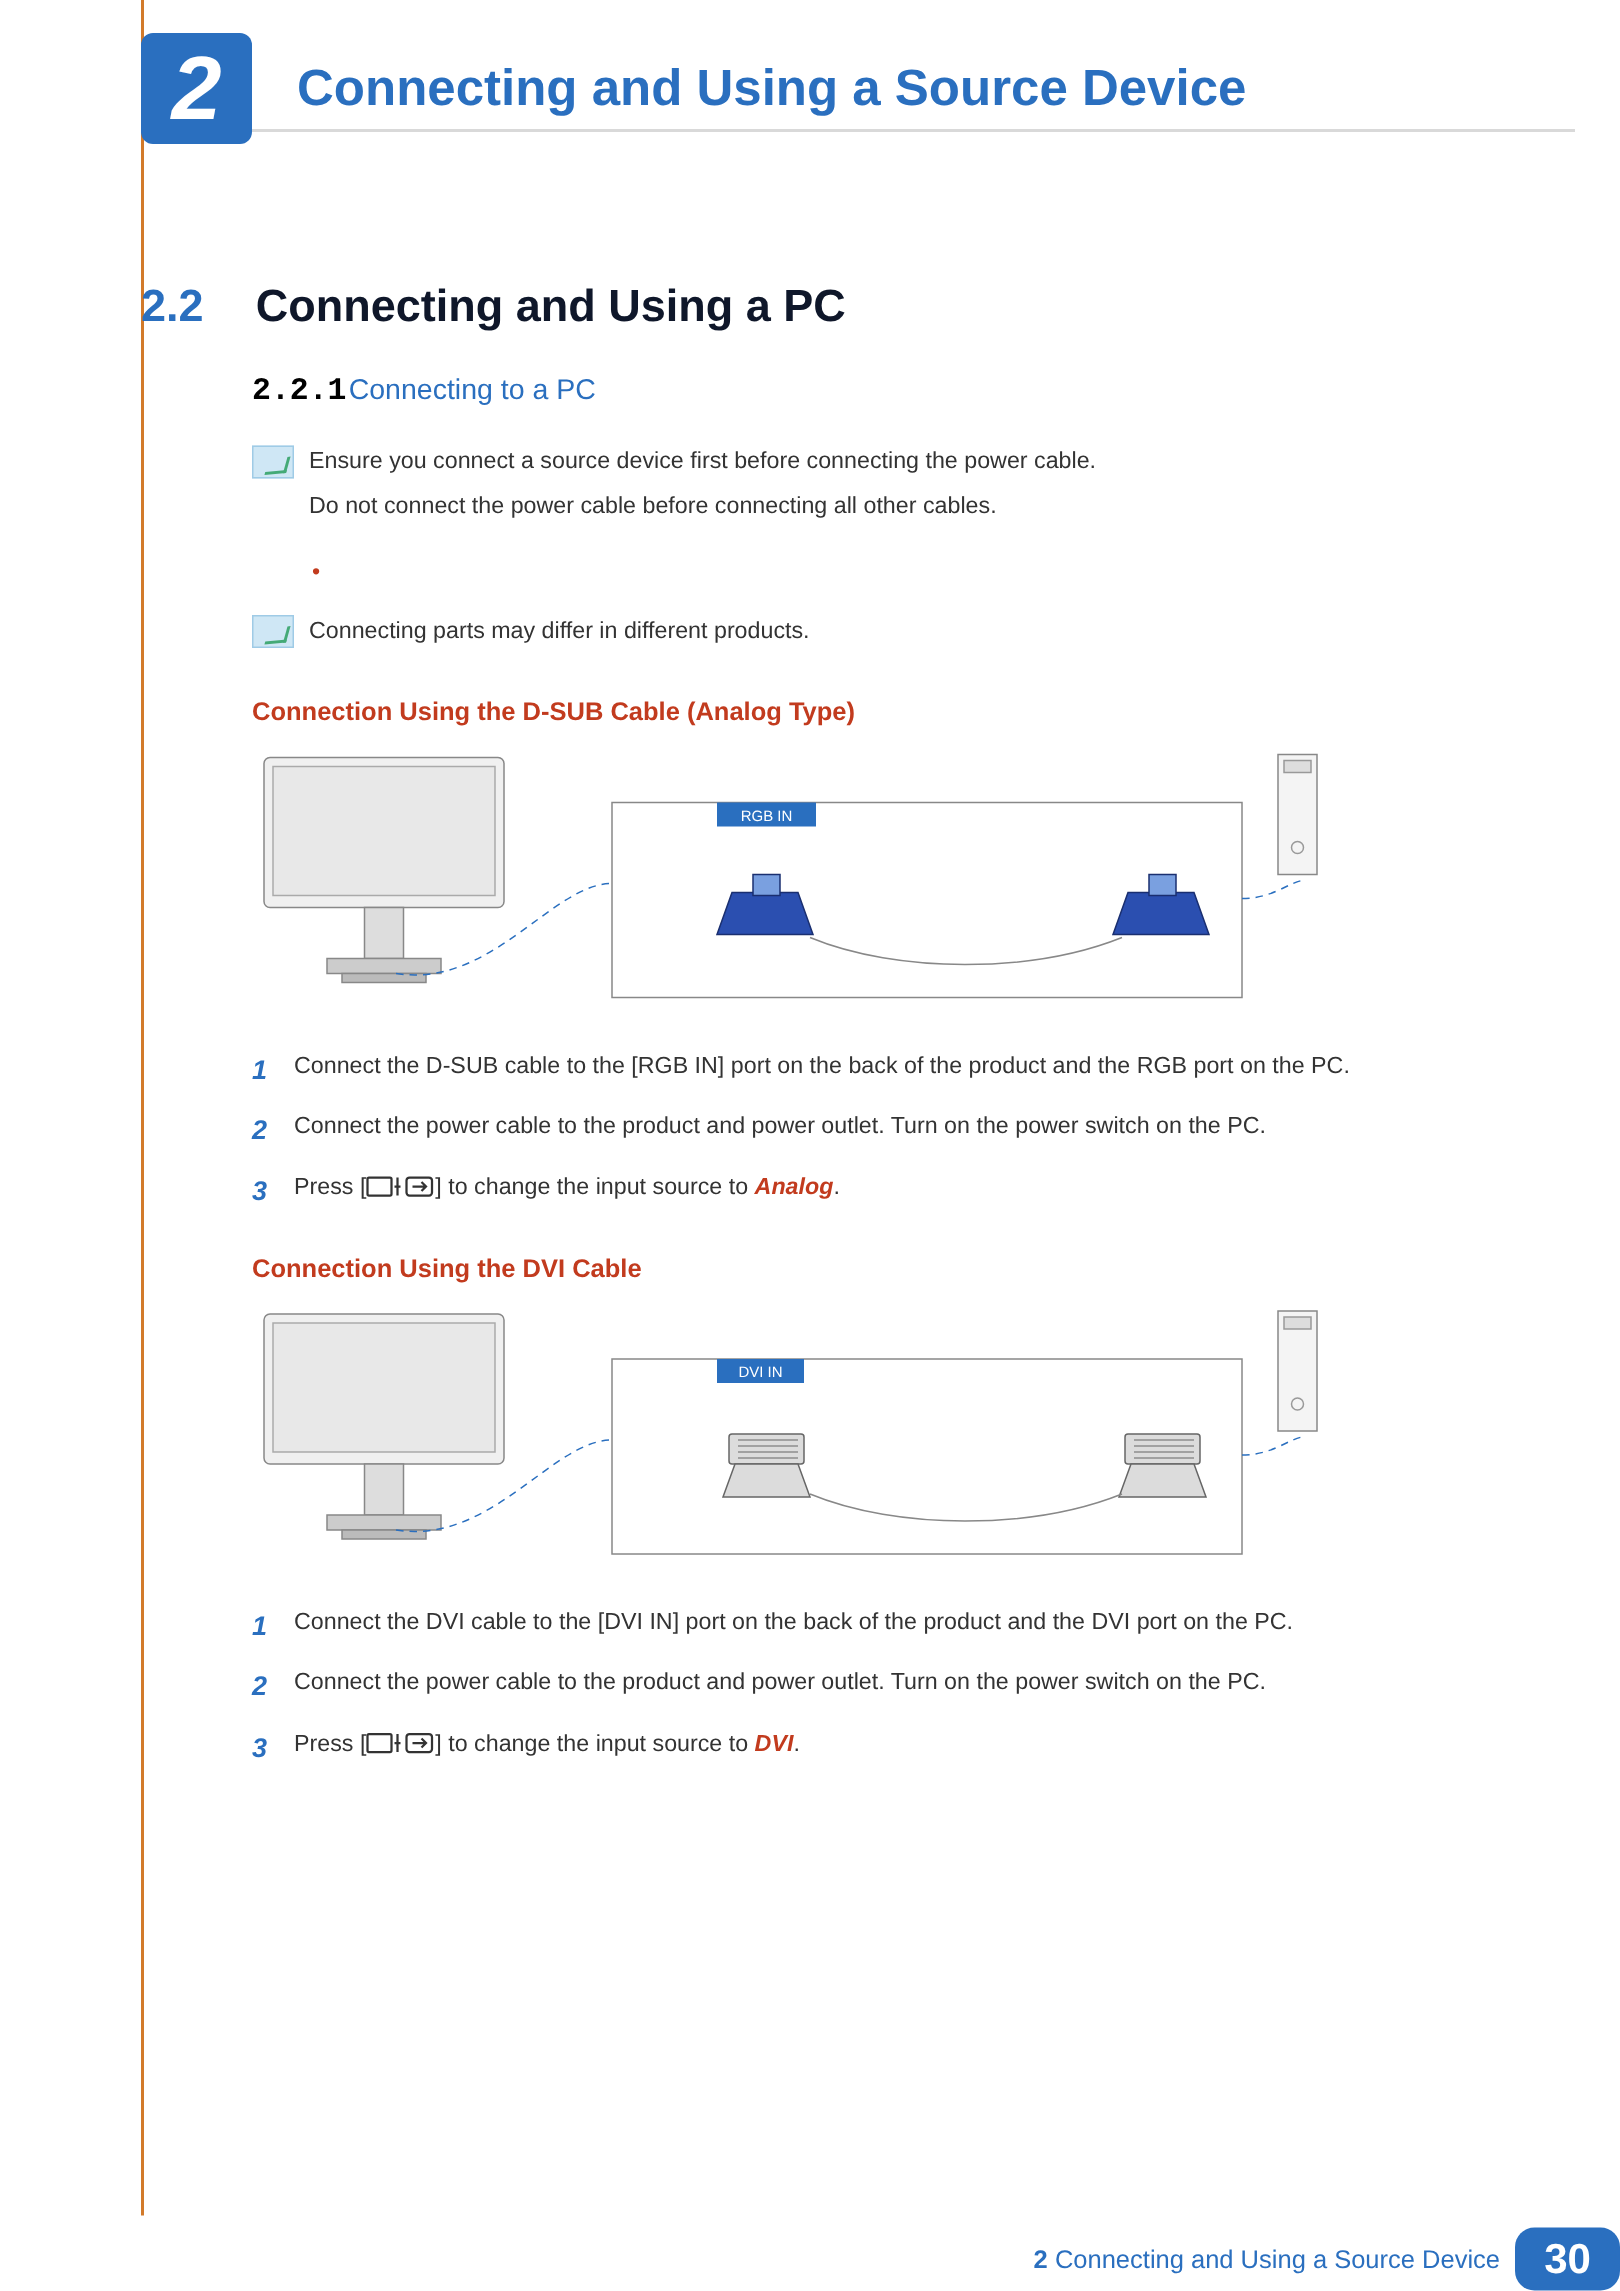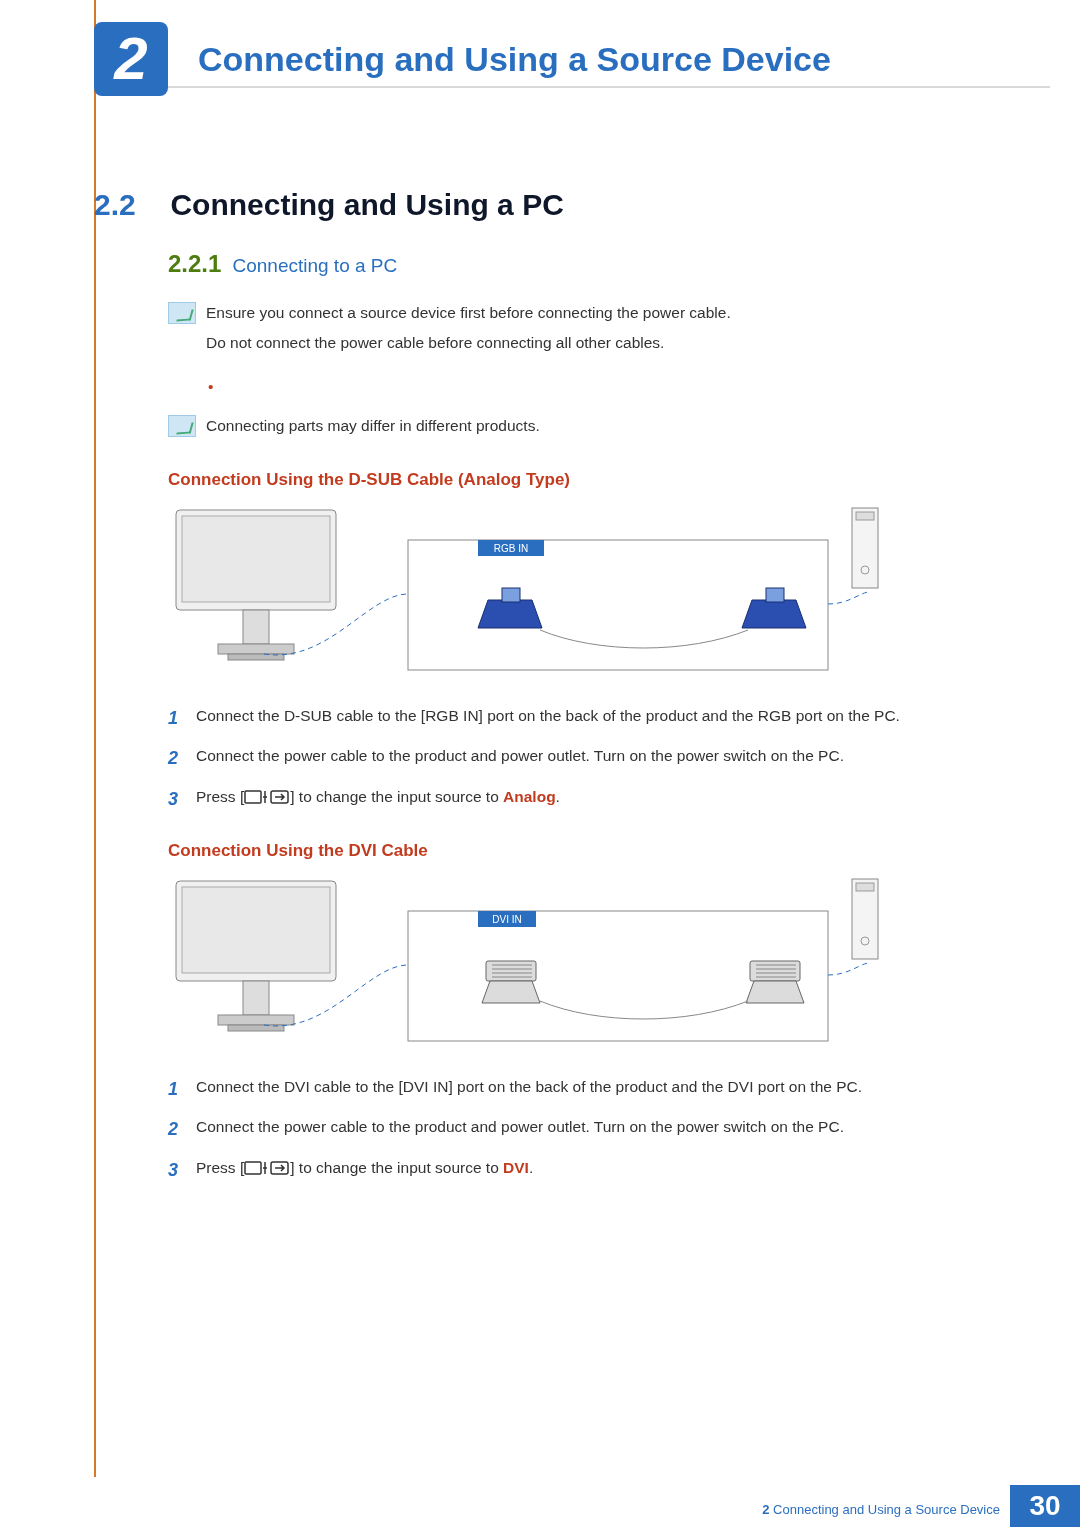--- a/index.html
+++ b/index.html
@@ -86,23 +86,24 @@
   .content {
     position: absolute;
     left: 168px;
     right: 110px;
     top: 250px;
   }
   .subsec-row { margin-bottom: 22px; }
   .subsec-num {
     display: inline-block;
     width: 60px;
-    font-size: 24px;
-    color: #4d7c0f;
+    font-size: 21px;
+    color: #000000;
     font-weight: 700;
+    font-family: Liberation Mono, monospace;
   }
   .subsec-title {
     font-size: 19px;
     color: #2a6fbf;
     font-weight: 400;
   }
 
   .note-row {
     display: flex;
     align-items: flex-start;
@@ -161,21 +162,21 @@
   .steps { margin-top: 6px; }
   .step-row { display: flex; font-size: 15.5px; line-height: 1.7; margin-bottom: 10px; }
   .step-num {
     flex: 0 0 28px;
     color: #2a6fbf;
     font-style: italic;
     font-weight: 600;
     font-size: 18px;
   }
   .step-text { flex: 1; color: #333; }
-  .step-text b.orange { color: #c23b1e; font-weight: 700; }
+  .step-text b.orange { color: #c23b1e; font-weight: 700; font-style: italic; }
   .src-icon {
     display: inline-block;
     vertical-align: -4px;
     width: 46px;
     height: 18px;
   }
 
   
   .footer {
     position: absolute;
@@ -188,26 +189,27 @@
     bottom: 0;
     height: 42px;
     width: 70px;
     background: #2a6fbf;
     color: #fff;
     display: flex;
     align-items: center;
     justify-content: center;
     font-size: 28px;
     font-weight: 700;
+    border-radius: 13px;
   }
   .footer-text {
     position: absolute;
     right: 80px;
     bottom: 10px;
-    font-size: 13px;
+    font-size: 17px;
     color: #2a6fbf;
   }
   .footer-text .fn { font-weight: 700; }
 </style>
 </head>
 <body>
 
 <div class="left-rule"></div>
 
 <div class="header-bar">

